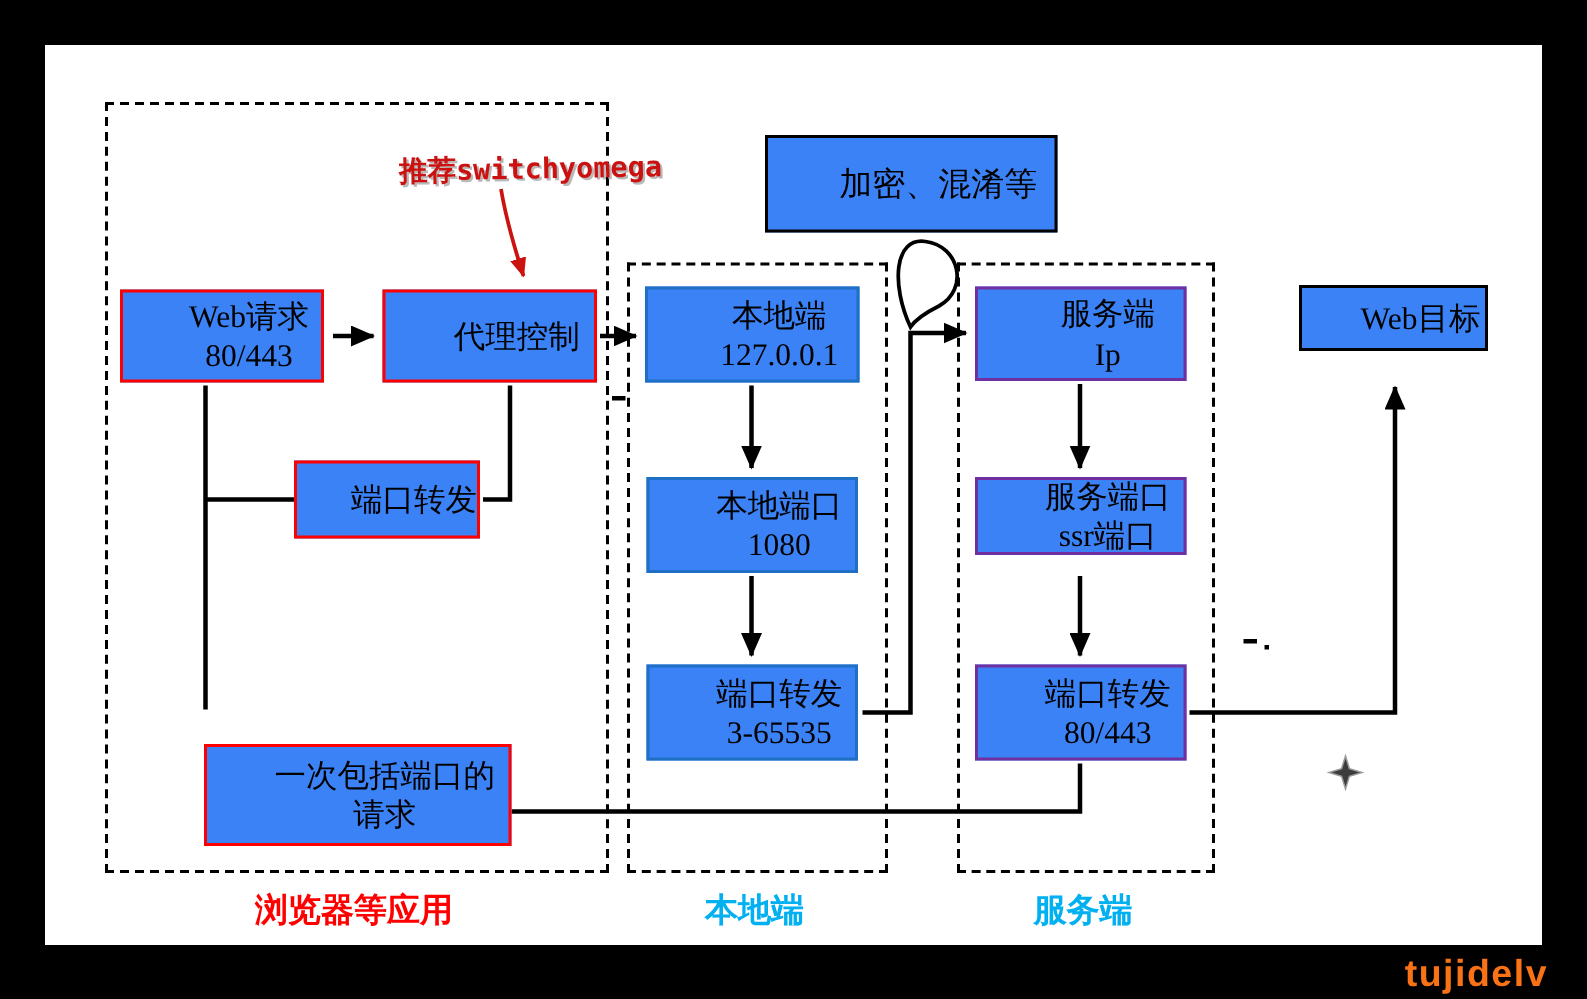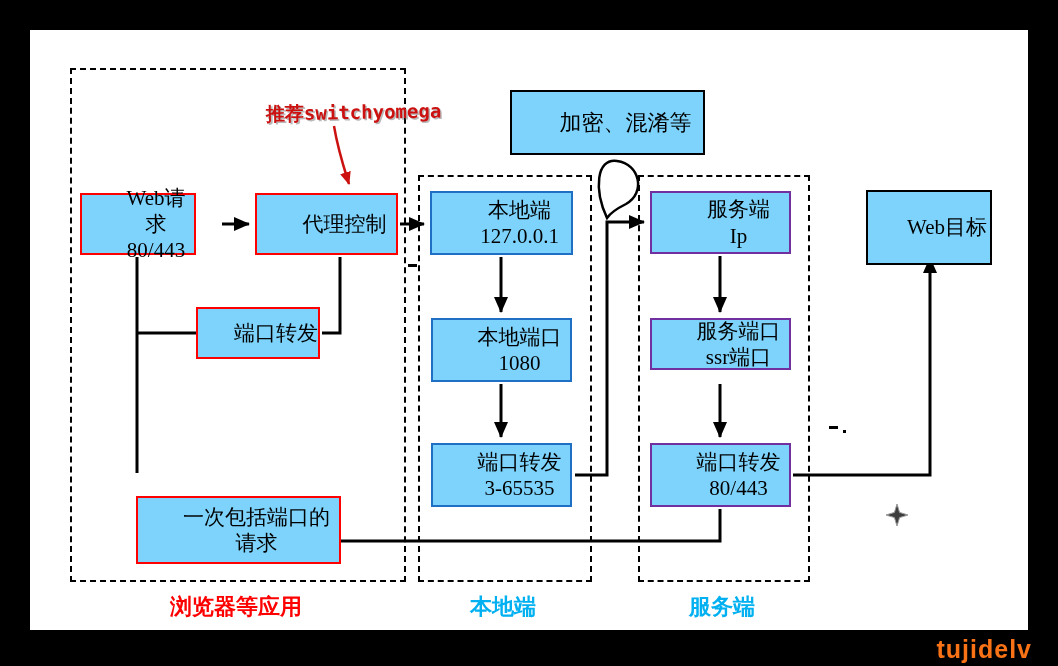--- a/index.html
+++ b/index.html
@@ -16,21 +16,21 @@
     background:#fff;
   }
   .wires{position:absolute;left:0;top:0;pointer-events:none;}
   .group{
     position:absolute;
     border:2px dashed #000;
     background:transparent;
   }
   .node{
     position:absolute;
-    background:#7dd3fc;
+    background:#3b82f6;
     border:2px solid #000;
     display:flex;flex-direction:column;
     align-items:center;justify-content:center;
     font-size:21px;color:#000;line-height:1.25;
     text-align:center;box-sizing:border-box;padding-left:36px;
   }
   .node.red{border-color:#ff0000;}
   .node.blue{border-color:#1f6fc4;}
   .node.purple{border-color:#7030a0;}
   .node.black{border-color:#000;}
@@ -101,21 +101,21 @@
 
     <path d="M334 126 C338 150 344 168 349 184" stroke="#cc1111" stroke-width="2.5" fill="none" marker-end="url(#arrR)"></path>
 
     <rect x="408" y="264" width="9" height="3" fill="#000"></rect>
     <rect x="829" y="426" width="9" height="3" fill="#000"></rect>
     <rect x="843" y="430" width="3" height="3" fill="#000"></rect>
 
     <path d="M897 504 L899.6 512.4 L908 515 L899.6 517.6 L897 526 L894.4 517.6 L886 515 L894.4 512.4 Z" fill="#3c3c3c" stroke="#9a9a9a" stroke-width="1"></path>
   </svg>
 
-  <div class="node red" style="left:80px;top:193px;width:116px;height:62px">
+  <div class="node red" style="left:80px;top:193px;width:136px;height:62px">
     <span>Web请求</span>
     <span>80/443</span>
   </div>
   <div class="node red" style="left:255px;top:193px;width:143px;height:62px">
     <span>代理控制</span>
   </div>
   <div class="node red" style="left:196px;top:307px;width:124px;height:52px">
     <span>端口转发</span>
   </div>
   <div class="node red" style="left:136px;top:496px;width:205px;height:68px">
@@ -145,21 +145,21 @@
     <span>ssr端口</span>
   </div>
   <div class="node purple" style="left:650px;top:443px;width:141px;height:64px">
     <span>端口转发</span>
     <span>80/443</span>
   </div>
 
   <div class="node black" style="left:510px;top:90px;width:195px;height:65px;font-size:22px">
     <span>加密、混淆等</span>
   </div>
-  <div class="node black" style="left:866px;top:190px;width:126px;height:75px">
+  <div class="node black" style="left:866px;top:190px;width:126px;height:44px">
     <span>Web目标</span>
   </div>
 
   <div class="annotation">推荐switchyomega</div>
 
   <div class="group-label label-browser" style="left:236px;top:592px">浏览器等应用</div>
   <div class="group-label label-local" style="left:503px;top:592px">本地端</div>
   <div class="group-label label-server" style="left:722px;top:592px">服务端</div>
 
   <div class="watermark">tujidelv</div>

